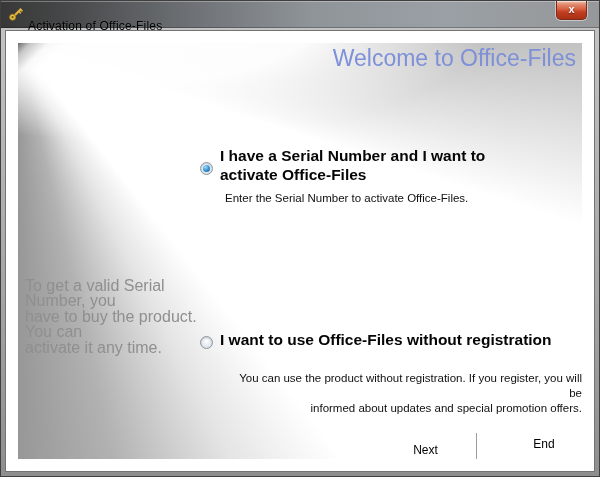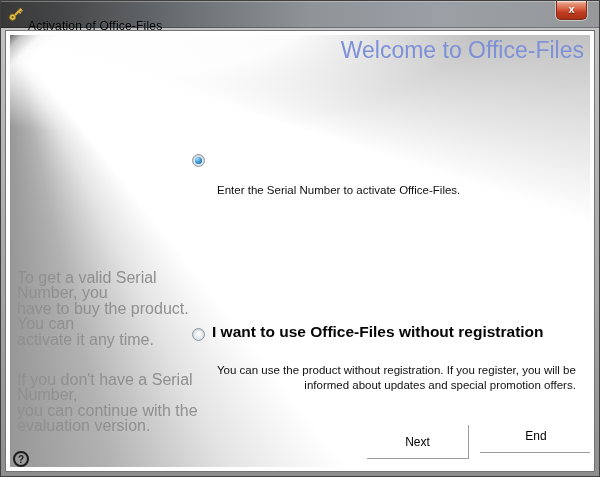--- a/index.html
+++ b/index.html
@@ -31,21 +31,21 @@
     background:linear-gradient(180deg,#f0c0ae 0%, #e08a6d 20%, #d95f41 45%, #c03c20 62%, #a93113 100%);
     box-shadow:0 0 0 1px rgba(255,255,255,0.45), inset 0 1px 0 rgba(255,255,255,0.55);
     color:#fff; font-size:11px; font-weight:bold; line-height:17px; text-align:center;
     cursor:pointer; font-family:"Liberation Sans", sans-serif;
     text-shadow:0 1px 1px rgba(0,0,0,0.5);
   }
 
   
   .panel {
     position:absolute; left:4px; right:4px; top:29px; bottom:4px;
-    border:1px solid #737373; background:#fff; padding:4px;
+    border:1px solid #737373; background:#fff; padding:12px;
   }
   .content {
     position:relative; width:100%; height:100%; overflow:hidden;
     background:
       linear-gradient(135deg, rgba(80,80,80,0.85) 0px, rgba(130,130,130,0.45) 9px, rgba(210,210,210,0.12) 22px, rgba(255,255,255,0) 34px),
       radial-gradient(ellipse 500px 170px at 120px -20px, rgba(255,255,255,1) 0%, rgba(255,255,255,0.95) 35%, rgba(255,255,255,0) 70%),
       conic-gradient(at 0% 0%, #c2c2c2 90deg, #dedede 98deg, #ffffff 108deg, #ffffff 142deg, #e4e4e4 153deg, #b2b2b2 167deg, #979797 180deg);
   }
 
   .heading {
@@ -126,28 +126,27 @@
 
   <div class="panel">
     <div class="content">
 
       <div class="heading">Welcome to Office-Files</div>
 
       <div class="sidebar-text">
         <p>To get a valid Serial Number, you
 have to buy the product. You can
 activate it any time.</p>
-        <p>If you don't have a Serial Number,
-you can continue with the
-evaluation version.</p>
       </div>
 
       <span class="radio radio-1" role="radio" aria-checked="true">
         <span class="dot"></span>
       </span>
+      <div class="option-label option-label-1">I have a Serial Number and I want to
+activate Office-Files</div>
       <div class="desc desc-1">Enter the Serial Number to activate Office-Files.</div>
 
       <span class="radio radio-2" role="radio" aria-checked="false"></span>
       <div class="option-label option-label-2">I want to use Office-Files without registration</div>
       <div class="desc desc-2">You can use the product without registration. If you register, you will be
 informed about updates and special promotion offers.</div>
 
       <button class="btn btn-next">Next</button>
       <button class="btn btn-end">End</button>
 

